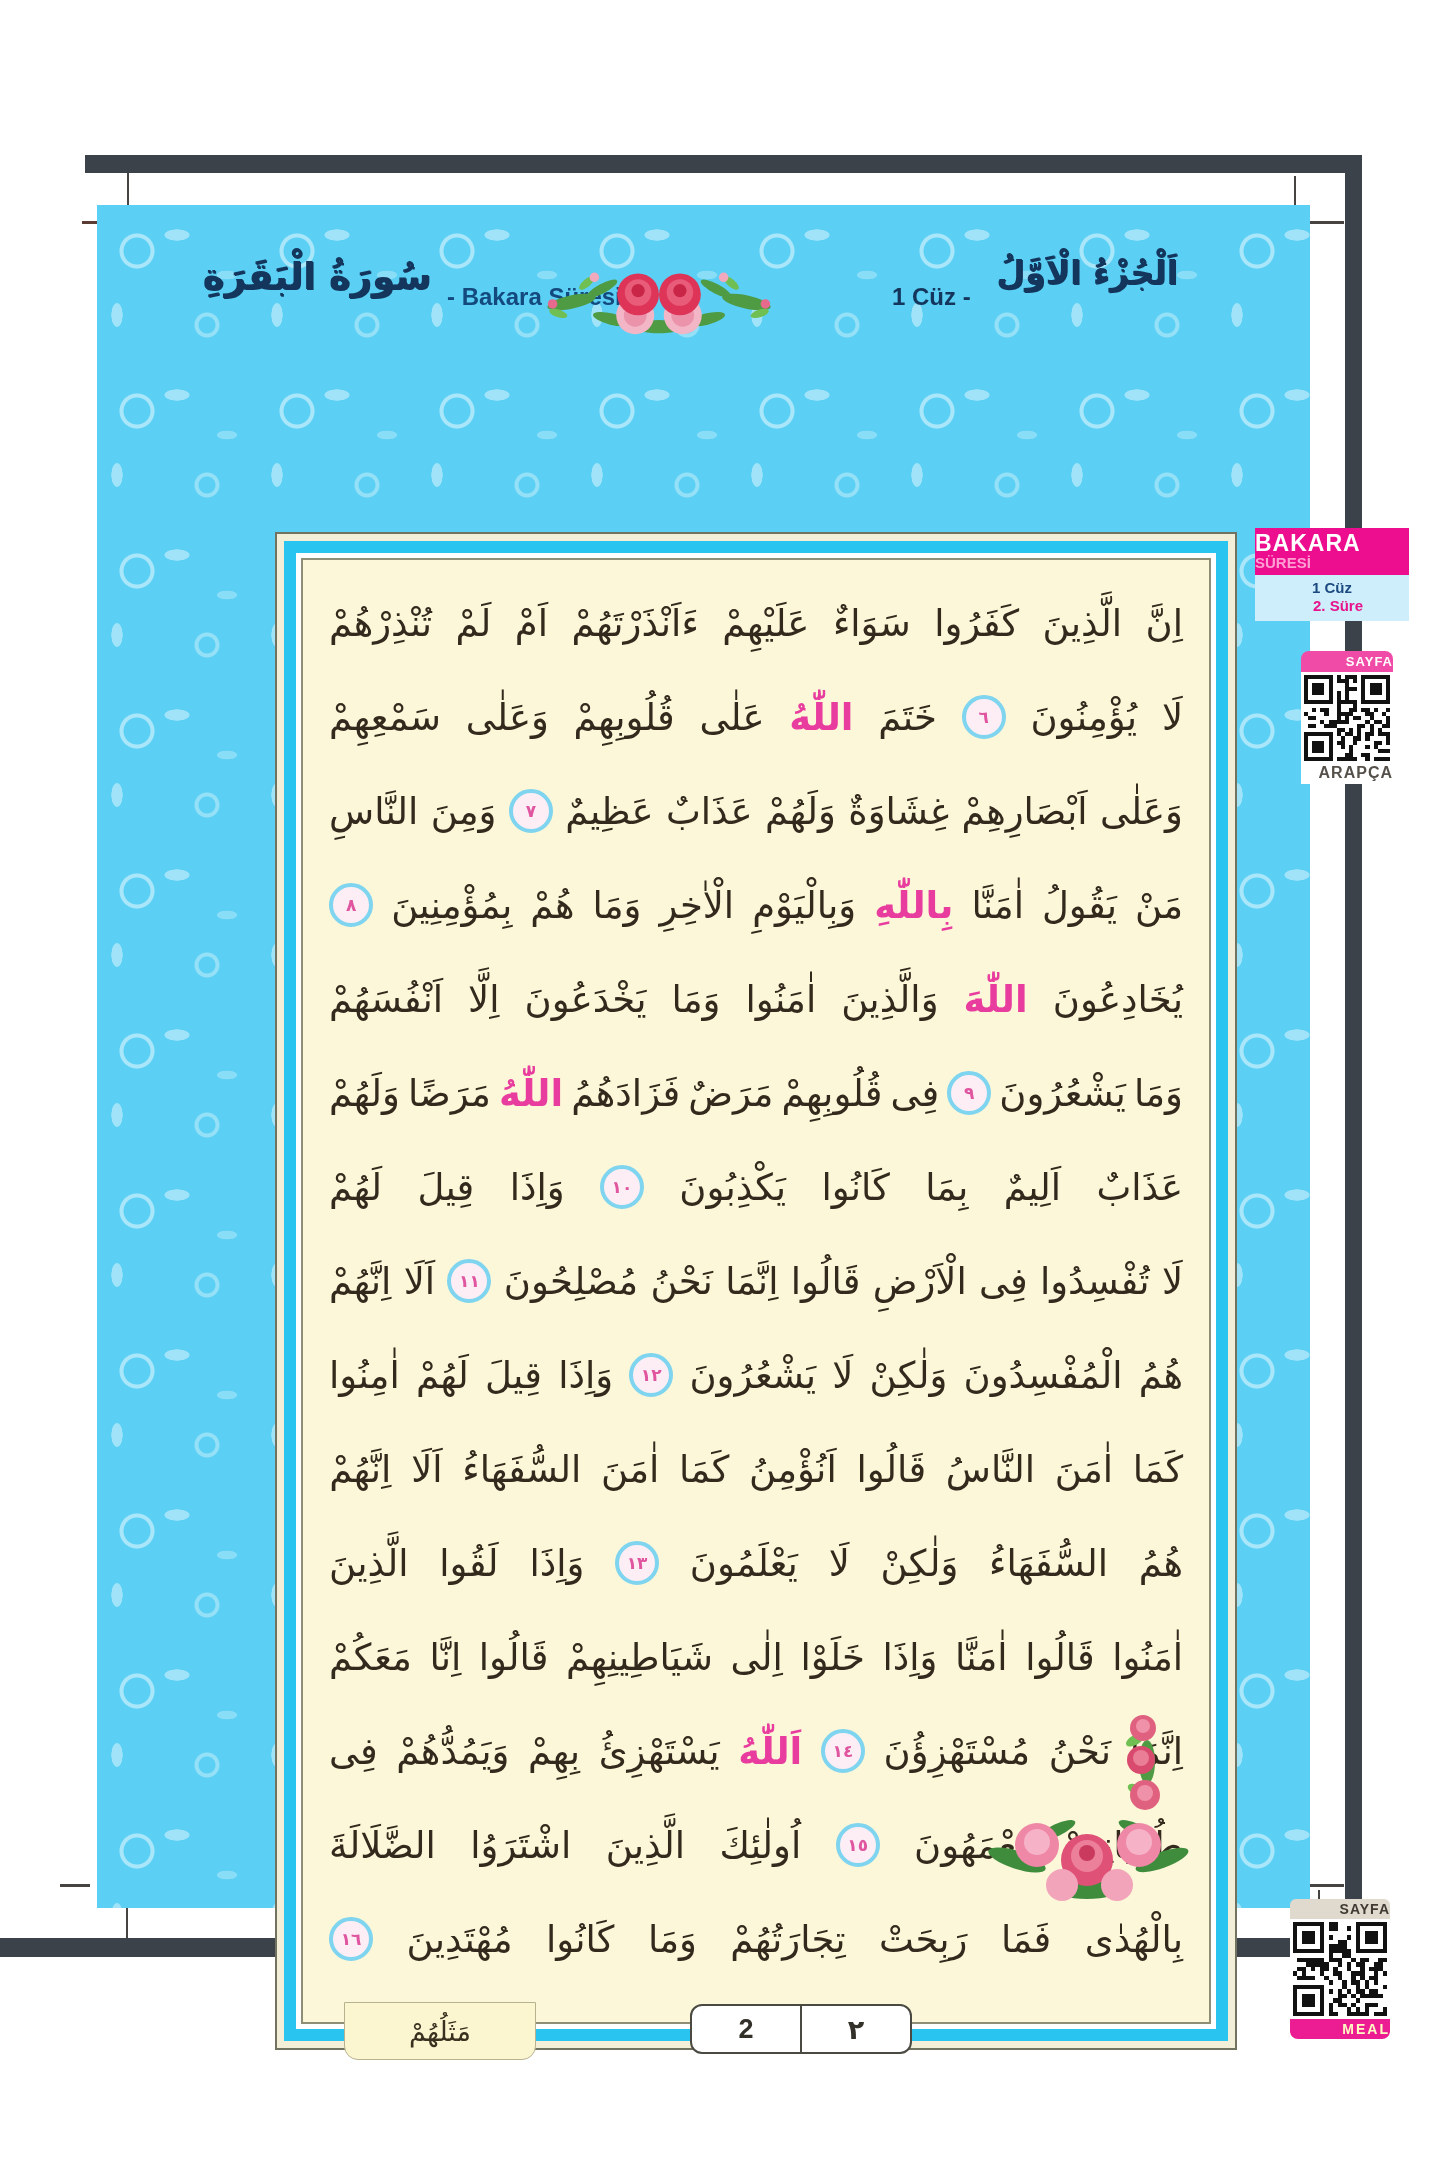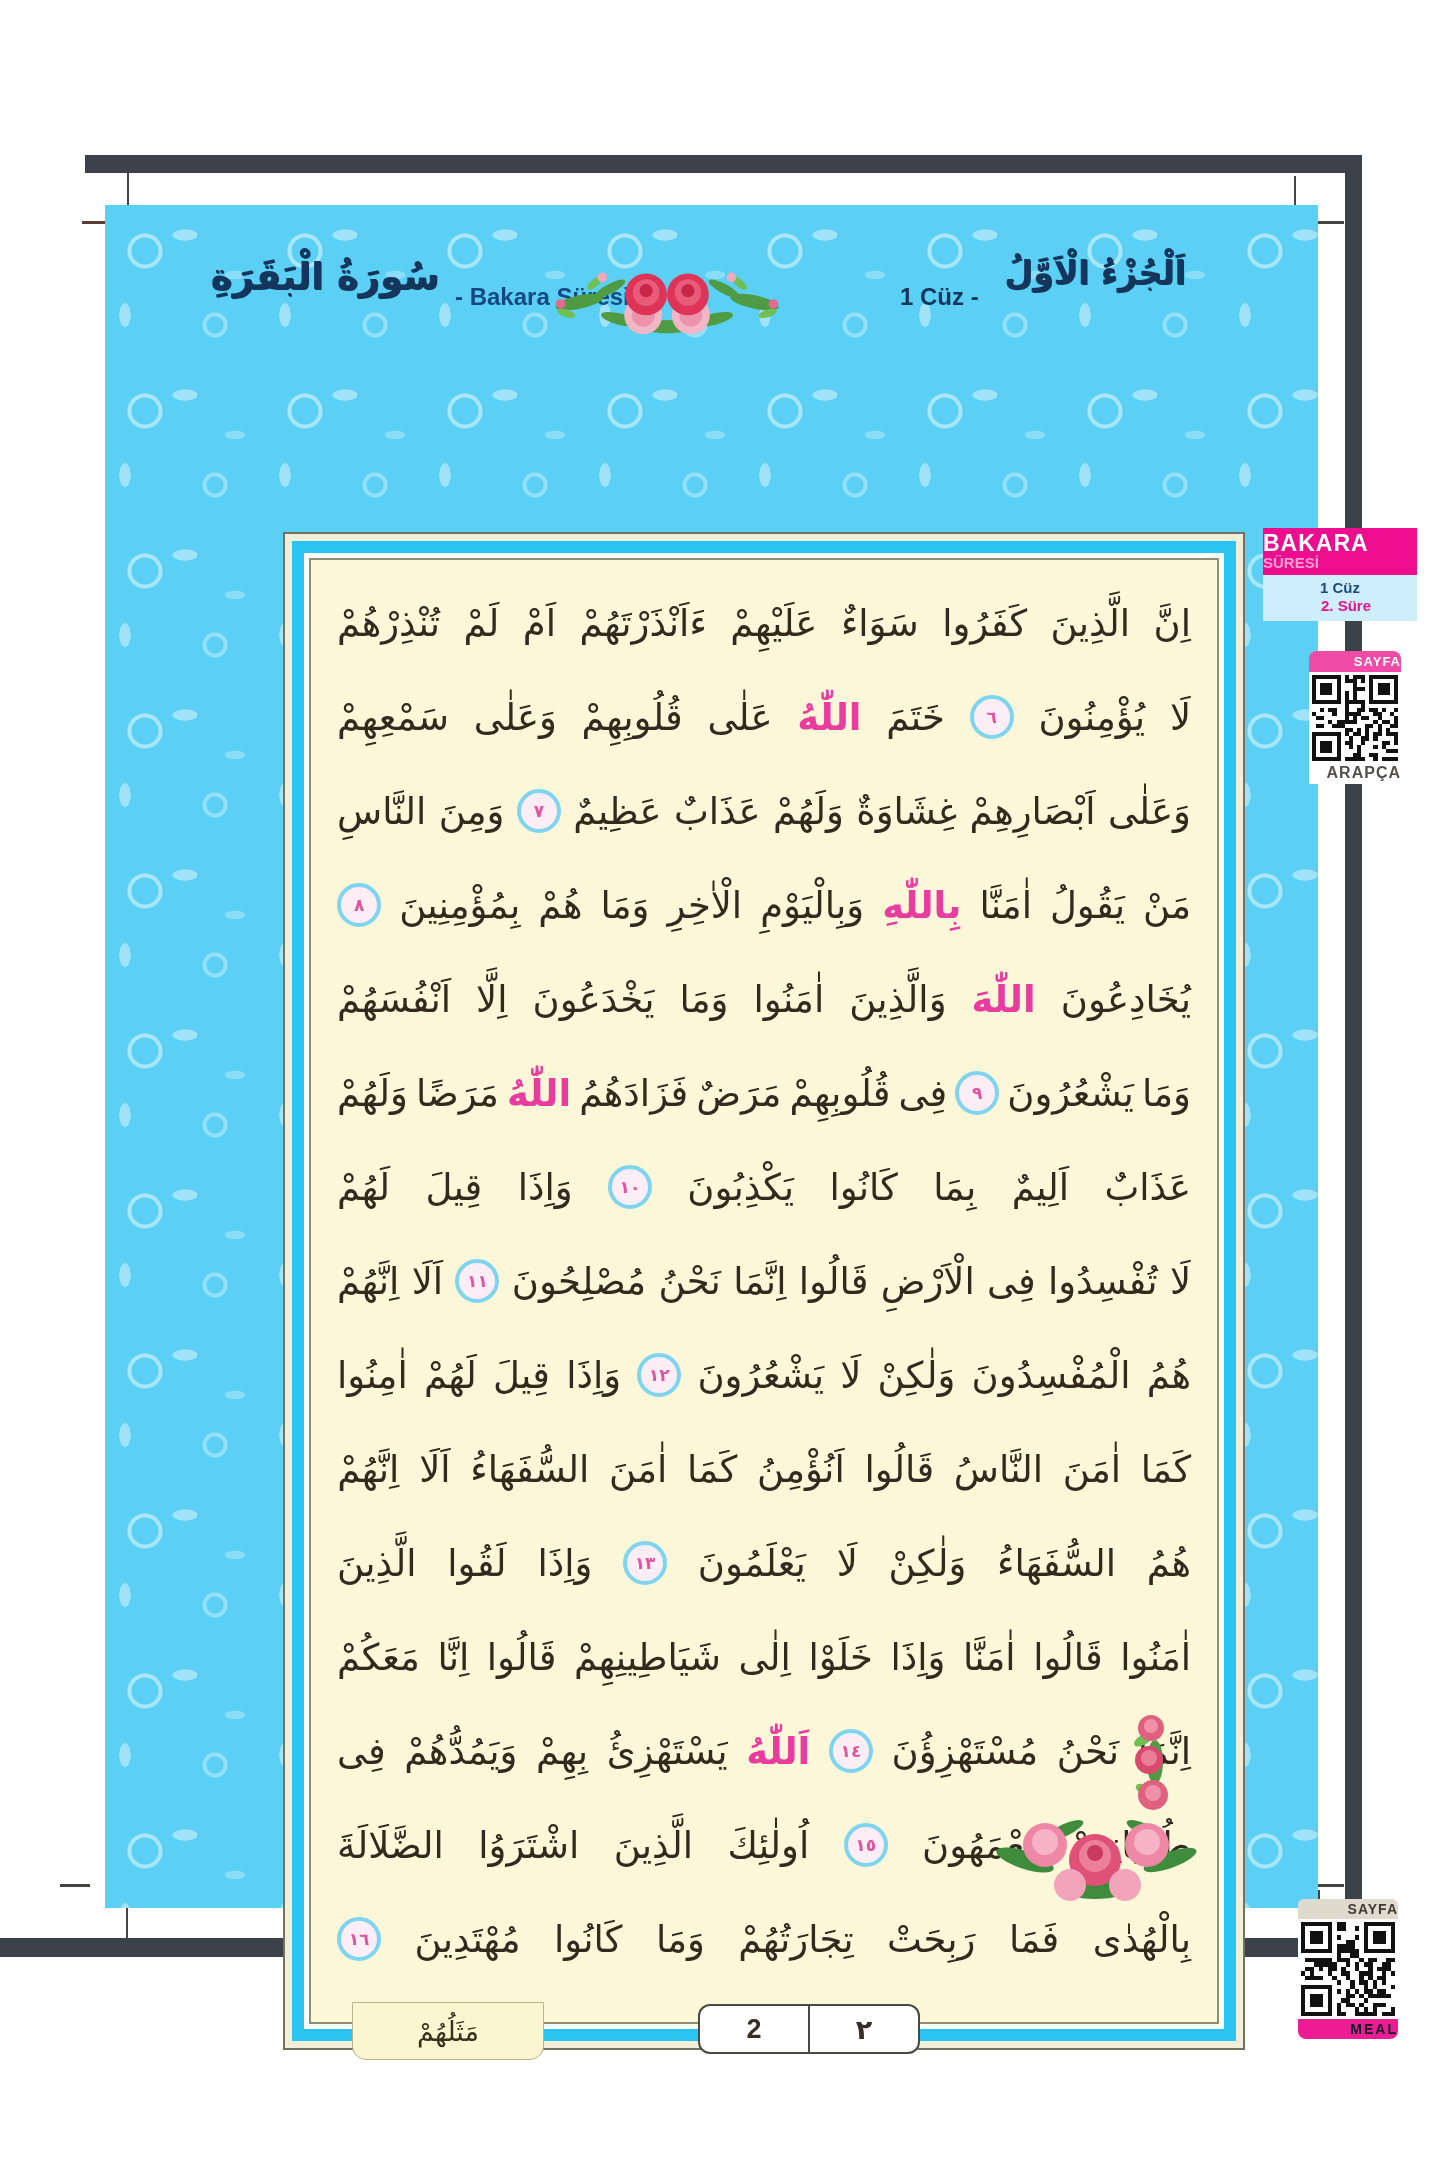--- a/index.html
+++ b/index.html
@@ -11,21 +11,21 @@
   .bar{position:absolute;background:#3b4249;}
   #top-bar{left:85px;top:155px;width:1277px;height:18px;}
   #right-bar{left:1345px;top:155px;width:17px;height:1802px;}
   #bottom-bar{left:0;top:1938px;width:1362px;height:19px;}
   .mark{position:absolute;background:#474341;}
   .mark.v{width:2px;}
   .mark.h{height:3px;}
 
   
   #page{
-    position:absolute;left:105px;top:205px;width:1213px;height:1703px;
+    position:absolute;left:97px;top:205px;width:1213px;height:1703px;
     background-color:#5bd0f4;
     background-image:
       radial-gradient(circle at 40px 46px, rgba(255,255,255,0) 13px, rgba(178,233,250,.9) 14px, rgba(178,233,250,.9) 17px, rgba(255,255,255,0) 18px),
       radial-gradient(circle at 110px 120px, rgba(255,255,255,0) 8px, rgba(158,227,248,.85) 9px, rgba(158,227,248,.85) 12px, rgba(255,255,255,0) 13px),
       radial-gradient(ellipse 20px 9px at 80px 30px, rgba(168,230,249,.9) 60%, rgba(255,255,255,0) 65%),
       radial-gradient(ellipse 9px 19px at 20px 110px, rgba(168,230,249,.9) 60%, rgba(255,255,255,0) 65%),
       radial-gradient(ellipse 16px 7px at 130px 70px, rgba(150,224,247,.8) 60%, rgba(255,255,255,0) 66%);
     background-size:160px 160px;
   }
 
@@ -90,21 +90,21 @@
   }
   .qr-box{background:#ffffff;padding:3px;}
   .qr-box svg{display:block;width:100%;height:auto;}
   #qr-card-top .qr-foot{background:#ffffff;color:#55504a;font-size:16px;font-weight:bold;padding:0 0 2px 0;letter-spacing:1px;}
   #qr-card-bottom{left:1157px;top:1694px;width:100px;z-index:3;}
   #qr-card-bottom .qr-head{
     background:#dfdacd;color:#3f3a33;font-size:14px;font-weight:bold;
     border-radius:6px 6px 0 0;padding:2px 0;letter-spacing:1px;
   }
   #qr-card-bottom .qr-foot{
-    background:#ec1d92;color:#0f172a;font-size:14px;font-weight:bold;
+    background:#ec1d92;color:#fef9c3;font-size:14px;font-weight:bold;
     border-radius:0 0 8px 8px;padding:2px 0;letter-spacing:2px;
   }
 
   
   #catchword-tab{
     position:absolute;left:247px;top:1797px;width:190px;height:56px;
     background:#fbf5d0;border:1px solid #b9b291;border-radius:0 0 14px 14px;
     display:flex;align-items:center;justify-content:center;z-index:2;
   }
   #catchword{

